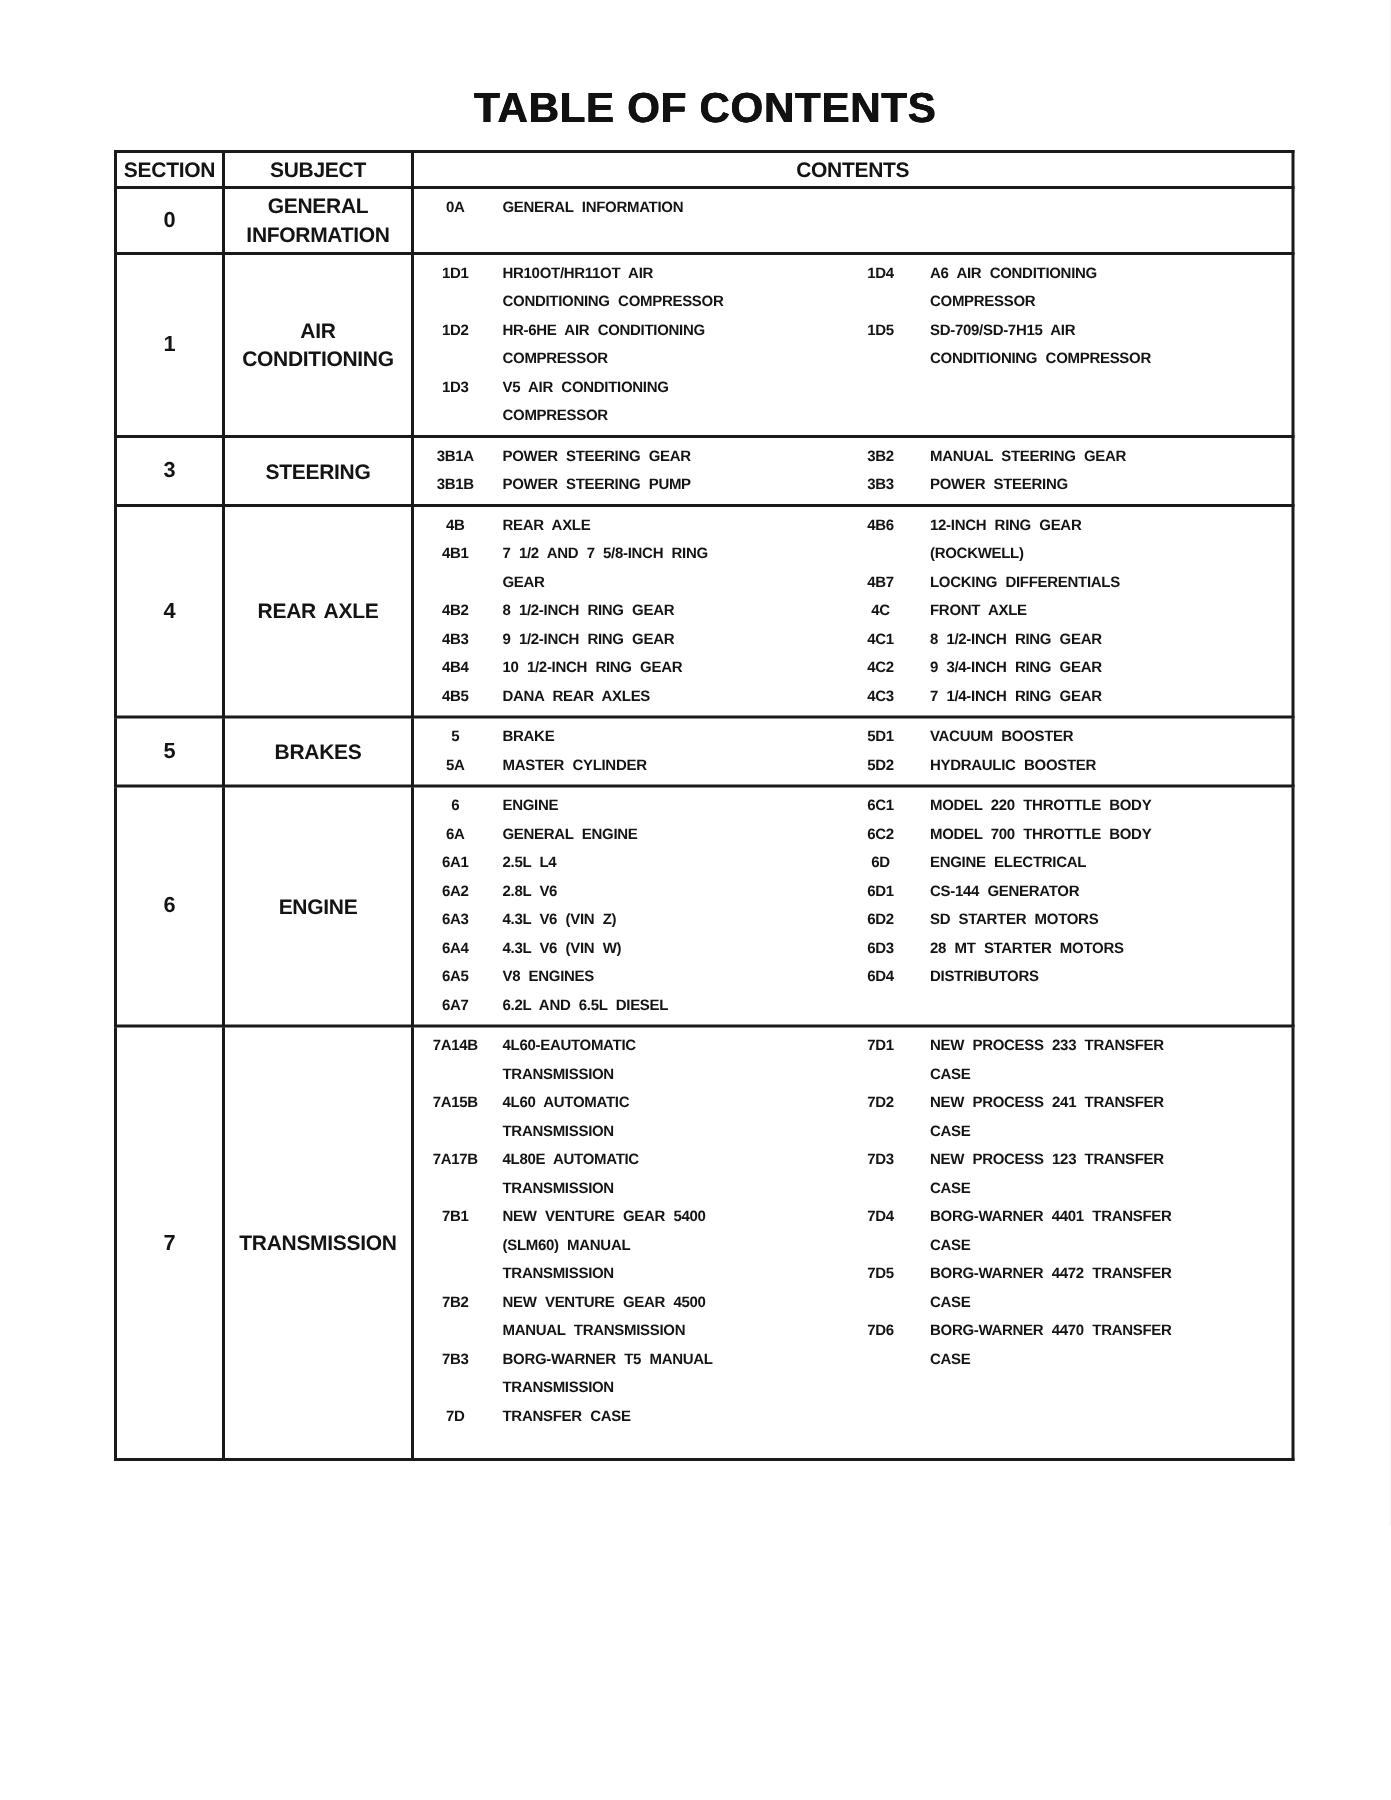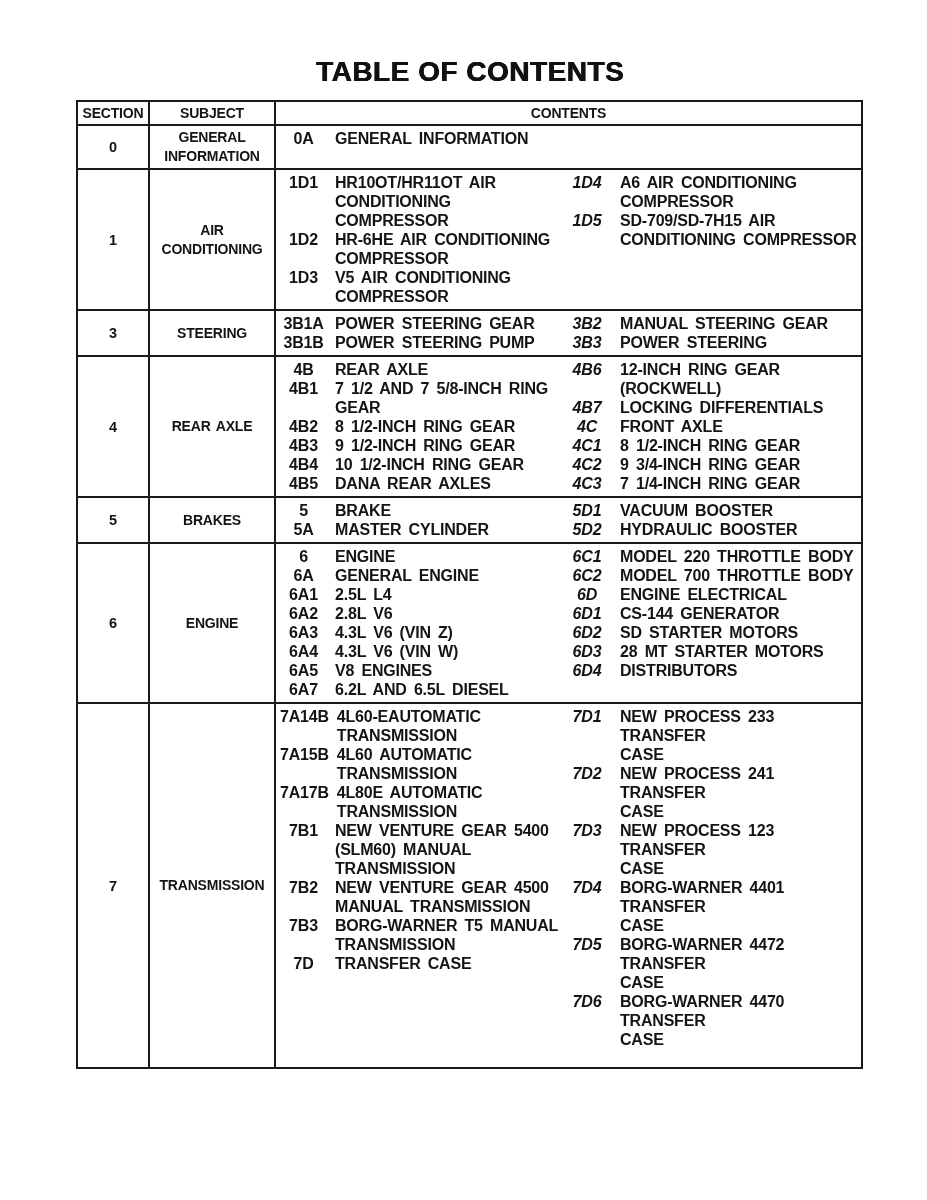--- a/index.html
+++ b/index.html
@@ -69,33 +69,33 @@
     vertical-align: middle;
     font-size: 14px;
     line-height: 19px;
     letter-spacing: -0.2px;
     word-spacing: 2px;
     padding: 2px 2px;
   }
   td.cell-contents {
     vertical-align: top;
     padding: 3px 4px 3px 4px;
-    font-size: 16px;
+    font-size: 10px;
     line-height: 19px;
     letter-spacing: -0.2px;
     word-spacing: 3px;
   }
   tr.toc-row:last-child td.cell-contents { padding-bottom: 18px; }
   .contents-inner { display: flex; align-items: flex-start; }
   .sub-col { min-width: 0; }
   .sub-col.left { flex: 0 0 282px; }
   .sub-col.right { flex: 1 1 auto; }
   .toc-item { display: flex; align-items: flex-start; }
   .toc-item .code { flex: 0 0 47px; text-align: center; white-space: nowrap; }
-  .sub-col.right .toc-item .code { flex: 0 0 50px; font-style: italic; }
+  .sub-col.right .toc-item .code { flex: 0 0 50px; }
   .toc-item .desc { flex: 1 1 auto; padding-left: 8px; white-space: pre-line; }
   .page-number {
     position: absolute;
     top: 1138px;
     left: 88px;
     width: 788px;
     text-align: center;
     font-size: 14.5px;
     color: #1b1b1b;
   }

